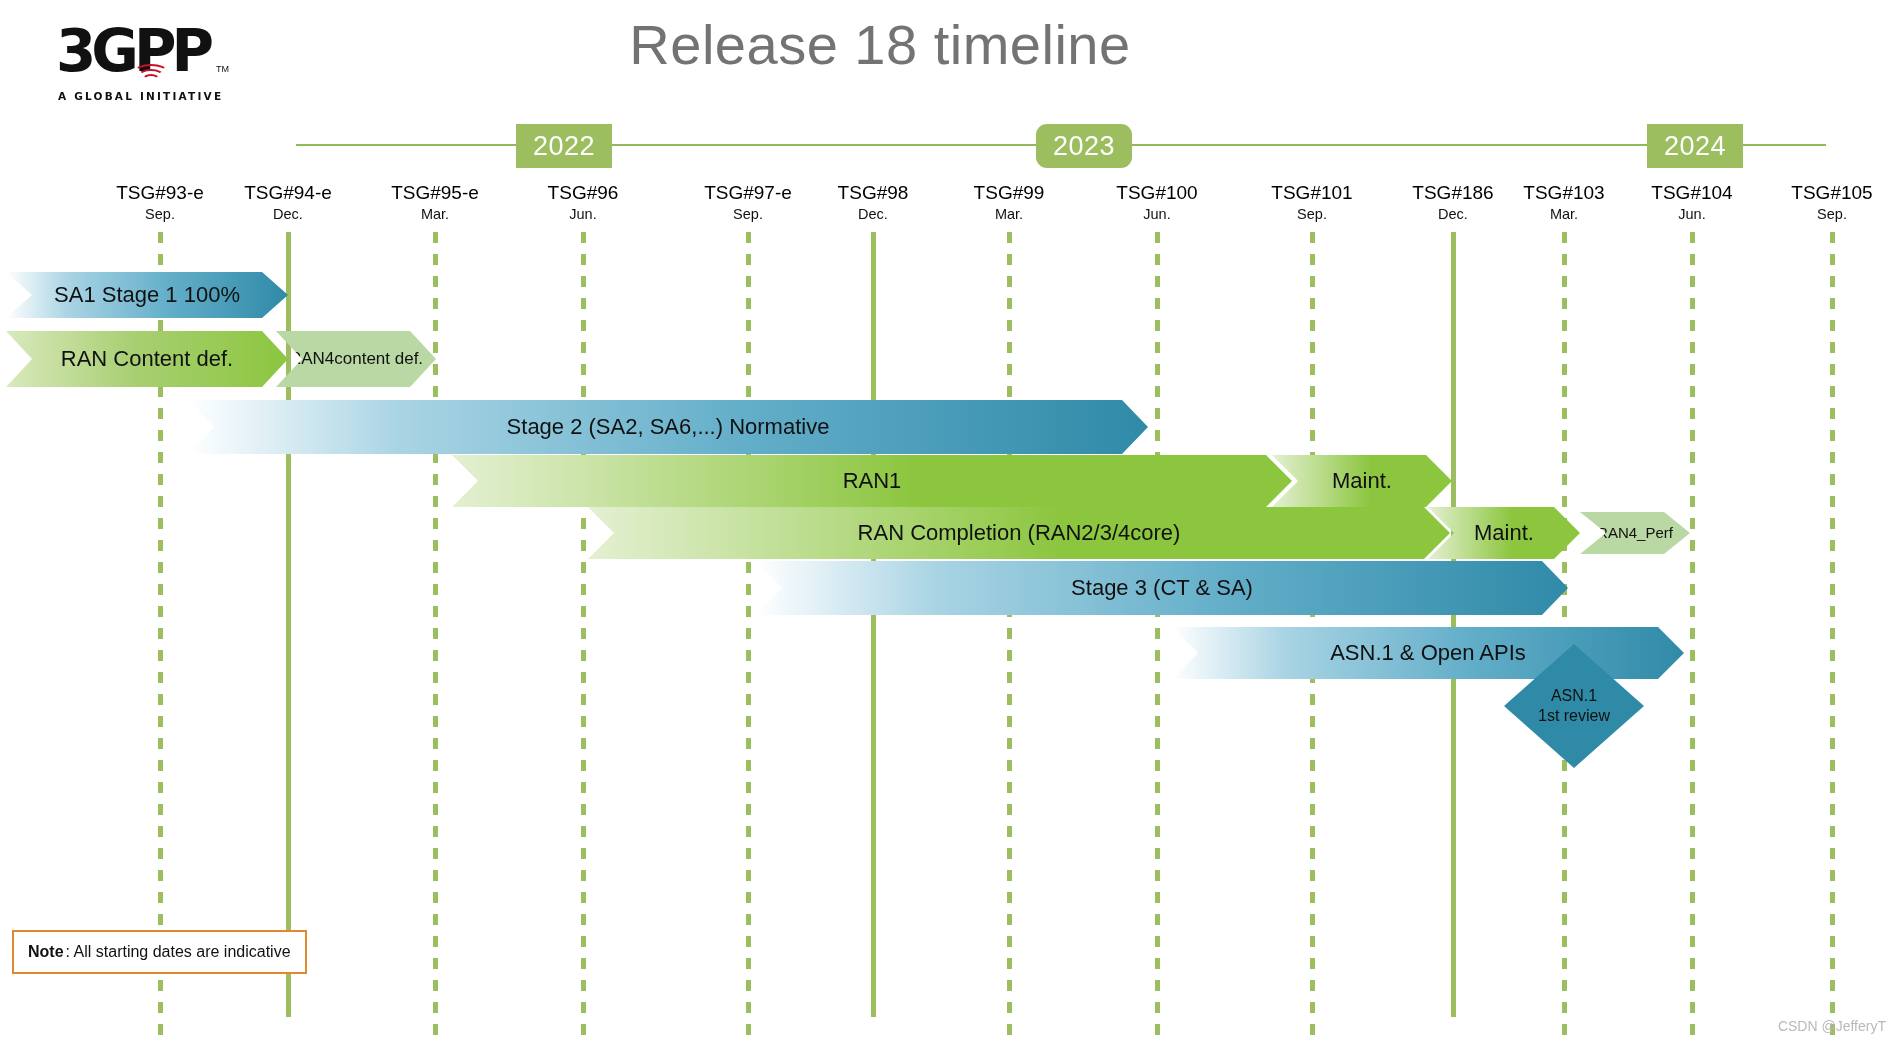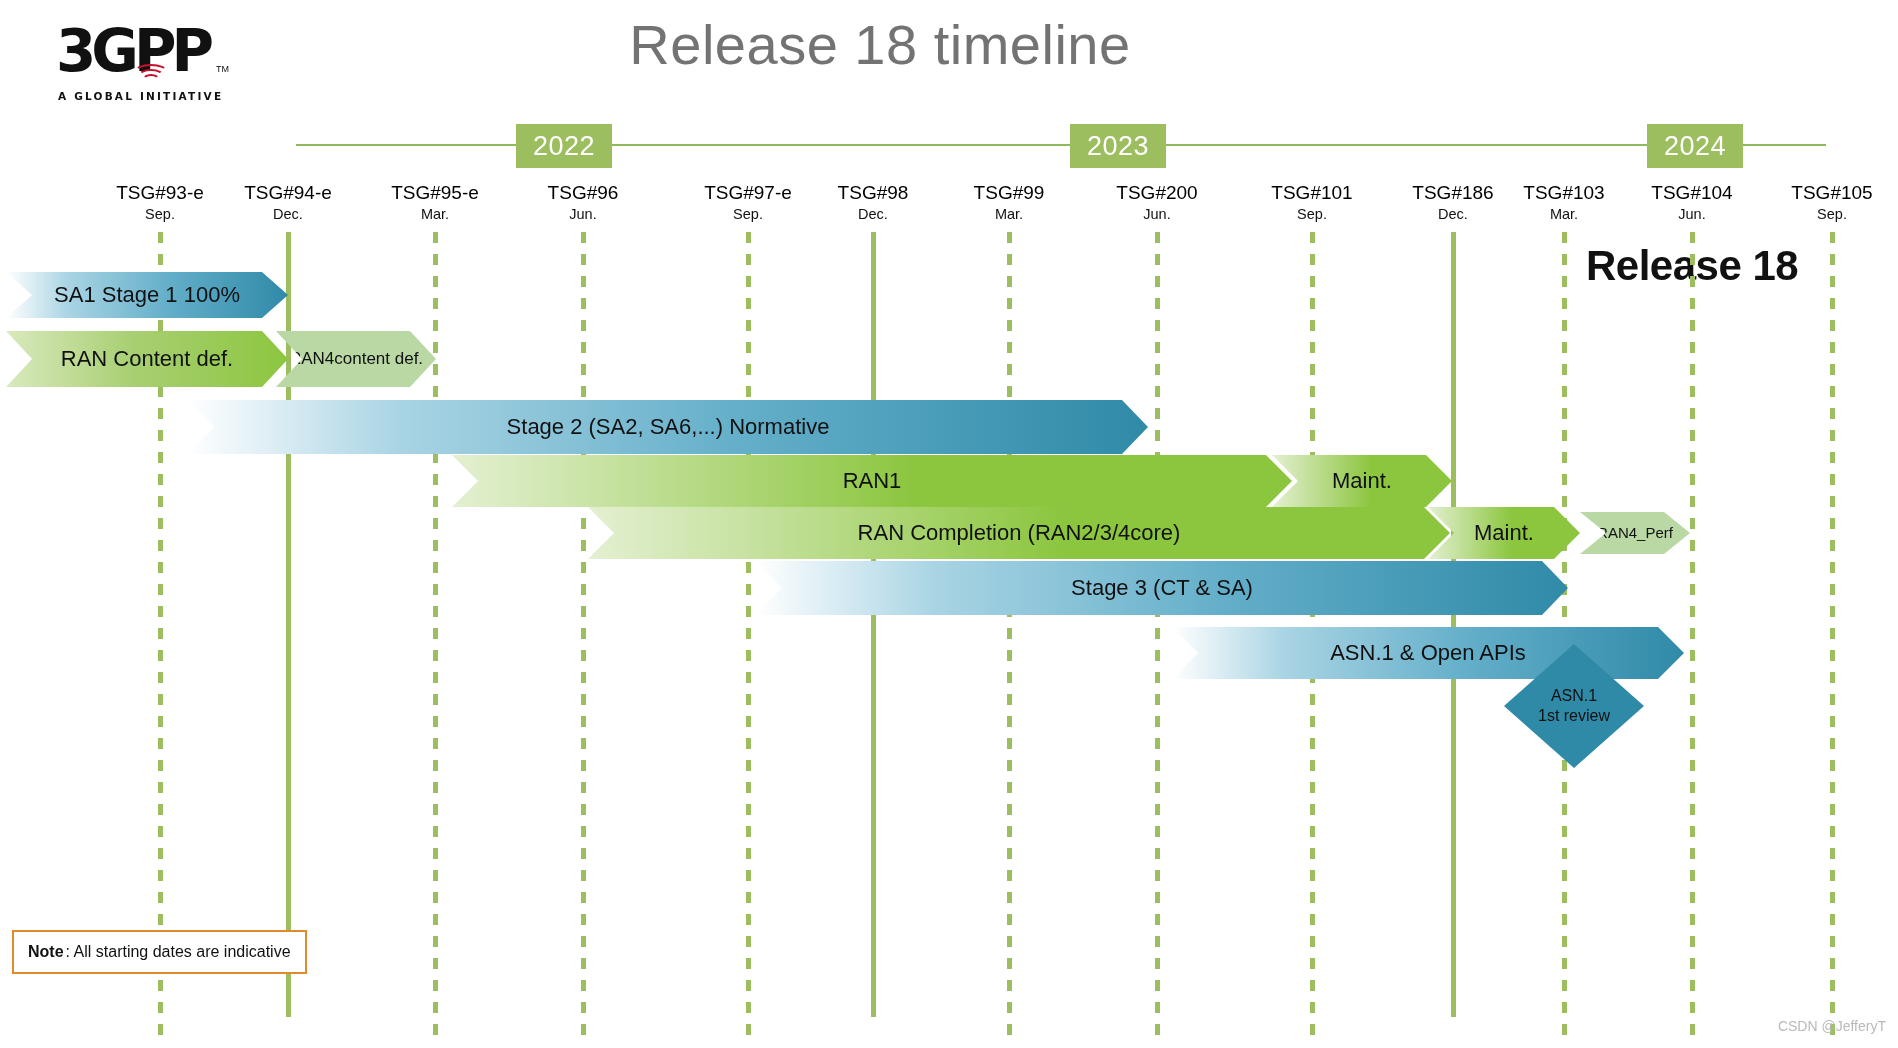--- a/index.html
+++ b/index.html
@@ -112,26 +112,25 @@
     <div class="arcs">
         <i></i>
         <i></i>
         <i></i>
       </div>
     <div class="tm">TM</div>
     <div class="tag">A GLOBAL INITIATIVE</div>
   </div>
 
   <div id="title">Release 18 timeline</div>
-  <div id="release-badge">Release 18</div>
 
   <div id="axis-line"></div>
   <div id="years">
       <div class="year-box" style="left: 516px; width: 96px;">2022</div>
-      <div class="year-box" style="left: 1070px; width: 96px;">2023</div>
+      <div class="year-box" style="left: 1036px; width: 96px; border-radius: 11px;">2023</div>
       <div class="year-box" style="left: 1647px; width: 96px;">2024</div>
     </div>
   <div id="meetings">
       <div class="tsg" style="left: 160px;">
         <div class="name">TSG#93-e</div>
         <div class="mon">Sep.</div>
       </div>
       <div class="tsg" style="left: 288px;">
         <div class="name">TSG#94-e</div>
         <div class="mon">Dec.</div>
@@ -150,21 +149,21 @@
       </div>
       <div class="tsg" style="left: 873px;">
         <div class="name">TSG#98</div>
         <div class="mon">Dec.</div>
       </div>
       <div class="tsg" style="left: 1009px;">
         <div class="name">TSG#99</div>
         <div class="mon">Mar.</div>
       </div>
       <div class="tsg" style="left: 1157px;">
-        <div class="name">TSG#200</div>
+        <div class="name">TSG#100</div>
         <div class="mon">Jun.</div>
       </div>
       <div class="tsg" style="left: 1312px;">
         <div class="name">TSG#101</div>
         <div class="mon">Sep.</div>
       </div>
       <div class="tsg" style="left: 1453px;">
         <div class="name">TSG#186</div>
         <div class="mon">Dec.</div>
       </div>

